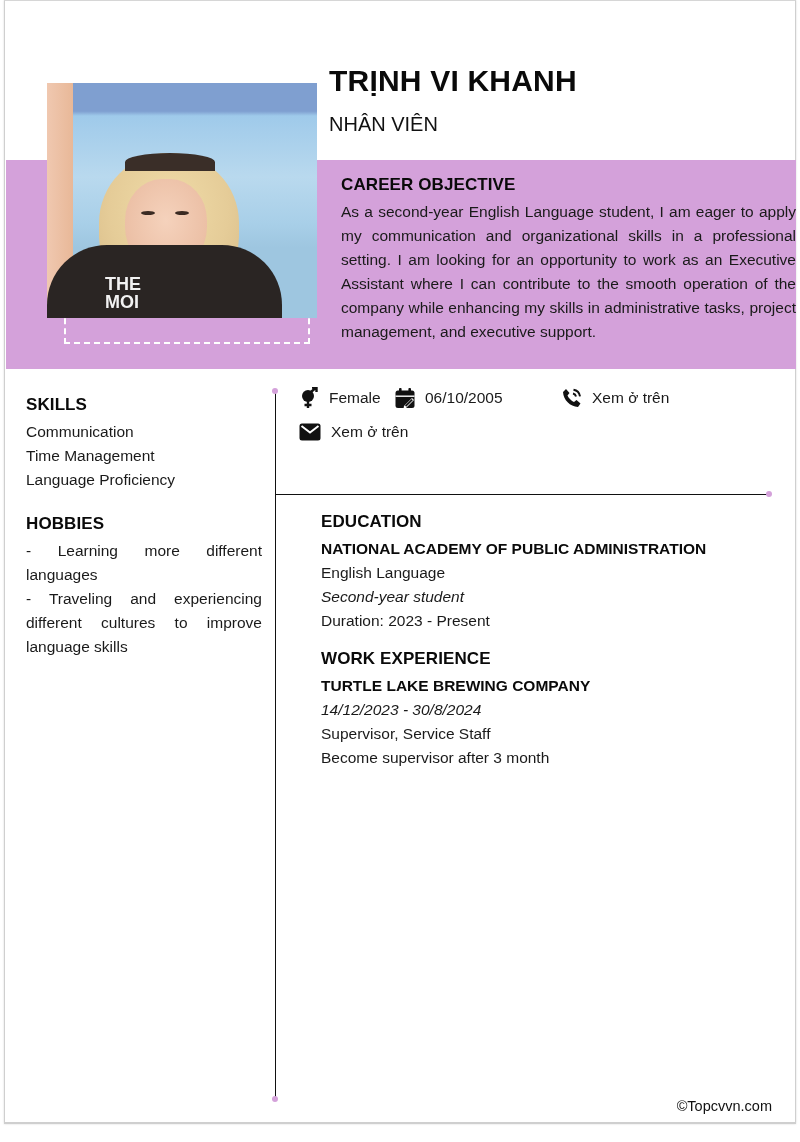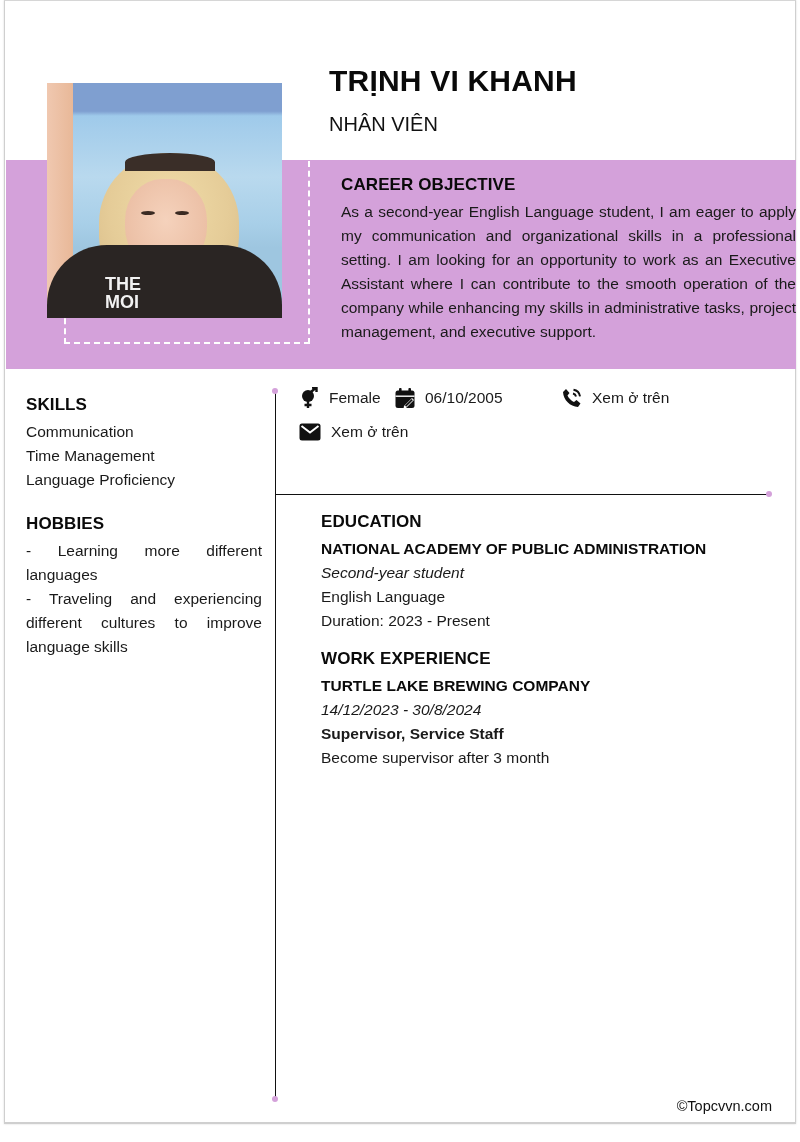--- a/index.html
+++ b/index.html
@@ -27,21 +27,21 @@
 
     .band {
       position: absolute; left: 1px; top: 159px; width: 790px; height: 209px;
       background: #d4a1da;
     }
     .dashed-frame {
       position: absolute; left: 59px; top: 160px; width: 246px; height: 183px;
       border: 2px dashed #ffffff; border-top: none;
     }
     .photo {
-      position: absolute; left: 42px; top: 82px; width: 235px; height: 235px;
+      position: absolute; left: 42px; top: 82px; width: 270px; height: 235px;
       overflow: hidden;
       background: linear-gradient(180deg, #7f9fd0 0%, #7f9fd0 12%, #9fcaea 14%, #b9d9ee 40%, #a8cfe8 60%, #9ec6e0 70%);
       padding-left: 17px;
     }
     .photo .wall-left { position: absolute; left: 0; top: 0; width: 26px; height: 235px; background: linear-gradient(90deg, #f0c8b0, #e8b898); }
     .photo .hair { position: absolute; left: 52px; top: 70px; width: 140px; height: 140px; border-radius: 50% 50% 40% 40%; background: radial-gradient(ellipse at 50% 40%, #f0dca8 0%, #e5cc98 60%, #d8bc88 100%); }
     .photo .hair-top { position: absolute; left: 78px; top: 70px; width: 90px; height: 18px; border-radius: 50% 50% 0 0; background: #3a2e28; }
     .photo .face { position: absolute; left: 78px; top: 96px; width: 82px; height: 92px; border-radius: 45% 45% 48% 48%; background: radial-gradient(ellipse at 50% 45%, #f5d2bc 0%, #ecc0a6 70%, #dfb094 100%); }
     .photo .eye { position: absolute; top: 128px; width: 14px; height: 4px; border-radius: 50%; background: #3a2a22; }
     .photo .mouth { position: absolute; left: 108px; top: 172px; width: 22px; height: 4px; border-radius: 50%; background: #c77f74; }
@@ -75,21 +75,21 @@
     .contact-row { position: absolute; display: flex; align-items: center; font-size: 15.5px; color: #1a1a1a; white-space: nowrap; }
     .contact-row svg { display: block; }
     .ic { display: inline-flex; width: 22px; height: 22px; align-items: center; justify-content: center; margin-right: 9px; }
 
     
     .right { position: absolute; left: 316px; top: 509px; width: 470px; }
     .right .section-title { line-height: 24px; margin-bottom: 3px; }
     .right .line { font-size: 15.5px; line-height: 24px; color: #1a1a1a; }
     .right .org { font-weight: 700; font-size: 15.5px; color: #0a0a0a; }
     .right .it { font-style: italic; }
-    .right .b { font-weight: 700; }
+    .right .b { font-weight: 400; }
     .work { margin-top: 14px; }
 
     .footer {
       position: absolute; right: 23px; top: 1097px;
       font-size: 14.5px; color: #111;
     }
   </style>
 </head>
 <body>
 
@@ -182,22 +182,22 @@
       <div class="section-title">HOBBIES</div>
       <div class="item just">- Learning more different languages</div>
       <div class="item just">- Traveling and experiencing different cultures to improve language skills</div>
     </div>
   </div>
 
   <div class="right">
     <div>
       <div class="section-title">EDUCATION</div>
       <div class="line org">NATIONAL ACADEMY OF PUBLIC ADMINISTRATION</div>
+      <div class="line">English Language</div>
       <div class="line it">Second-year student</div>
-      <div class="line">English Language</div>
       <div class="line">Duration: 2023 - Present</div>
     </div>
     <div class="work">
       <div class="section-title">WORK EXPERIENCE</div>
       <div class="line org">TURTLE LAKE BREWING COMPANY</div>
       <div class="line it">14/12/2023 - 30/8/2024</div>
       <div class="line b">Supervisor, Service Staff</div>
       <div class="line">Become supervisor after 3 month</div>
     </div>
   </div>

